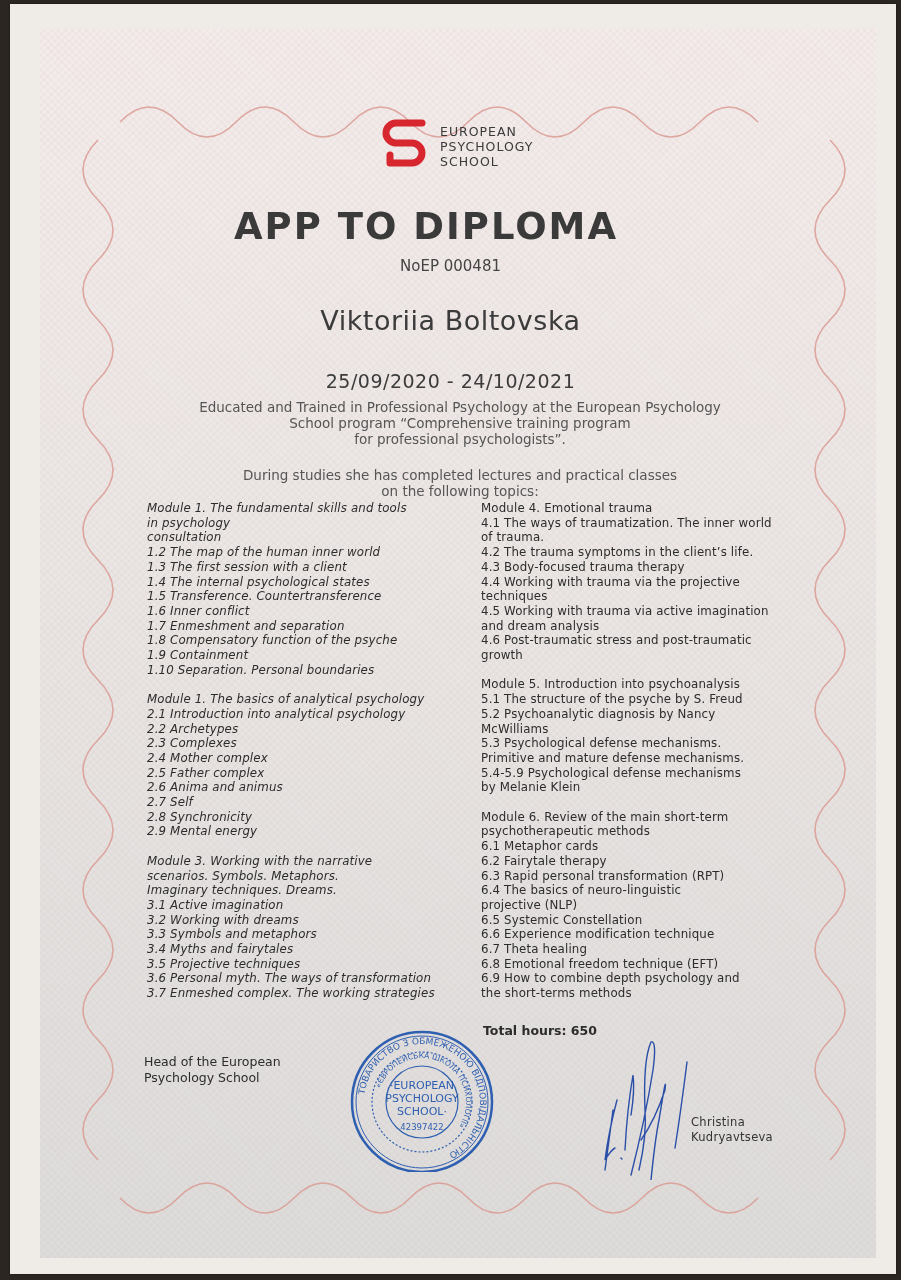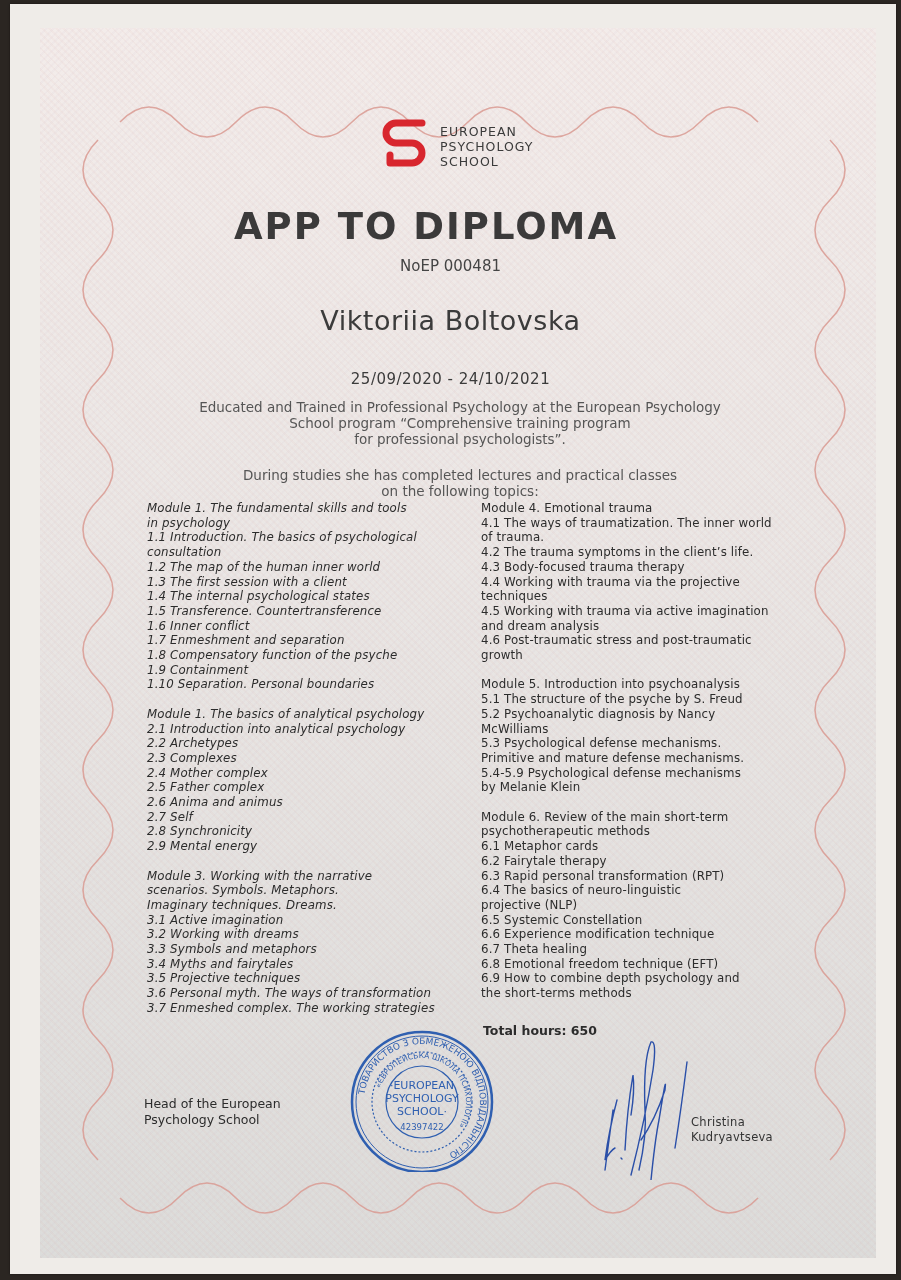--- a/index.html
+++ b/index.html
@@ -32,37 +32,37 @@
     margin-left:10px; font-size:12.5px; line-height:15px; letter-spacing:1px;
     color:#3a3a3a; font-family:"DejaVu Sans", sans-serif;
   }
   .title {
     position:absolute; left:0; width:852px; top:205px; text-align:center;
     font-family:"DejaVu Sans", sans-serif; font-weight:bold; font-size:37px;
     letter-spacing:2px; color:#3b3a3a;
   }
   .number { position:absolute; left:0; width:901px; top:257px; text-align:center; font-size:15px; color:#444; }
   .name { position:absolute; left:0; width:901px; top:305px; text-align:center; font-size:27px; color:#3b3b3b; letter-spacing:.5px; }
-  .dates { position:absolute; left:0; width:901px; top:370px; text-align:center; font-size:15px; color:#3b3b3b; letter-spacing:.5px; }
+  .dates { position:absolute; left:0; width:901px; top:370px; text-align:center; font-size:19px; color:#3b3b3b; letter-spacing:.5px; }
   .intro {
     position:absolute; left:150px; width:620px; top:399px; text-align:center;
     font-size:13.5px; line-height:16px; color:#555;
   }
   .intro p { margin:0; }
   .intro .p2 { margin-top:20px; }
   .col {
     position:absolute; font-size:11.8px; line-height:14.7px; color:#2c2c2c;
     letter-spacing:.15px;
   }
   .col-left { left:147px; top:501px; width:325px;font-style:italic; }
   .col-right { left:481px; top:501px; width:325px; }
   .module { margin-bottom:14.7px; }
   .module div { white-space:pre-wrap; }
   .total { position:absolute; left:483px; top:1023px; font-size:12.5px; font-weight:bold; color:#2c2c2c; }
-  .head-label { position:absolute; left:144px; top:1096px; font-size:12.5px; line-height:16px; color:#2c2c2c; }
+  .head-label { position:absolute; left:144px; top:1054px; font-size:12.5px; line-height:16px; color:#2c2c2c; }
   .signer { position:absolute; left:691px; top:1115px; font-size:11.5px; line-height:15px; color:#333; letter-spacing:.3px; }
   .stamp { position:absolute; left:330px; top:1022px; width:185px; height:150px; }
   .signature { position:absolute; left:595px; top:1030px; width:115px; height:150px; }
 </style>
 </head>
 <body>
 
 <div class="sheet">
   <div class="guilloche"></div>
 </div>
@@ -110,21 +110,20 @@
     <p class="p2">
       <span>During studies she has completed lectures and practical classes</span><br>
       <span>on the following topics:</span>
     </p>
   </div>
 
   <div class="col col-left" id="col-left">
       <div class="module">
         <div>Module 1. The fundamental skills and tools</div>
         <div>in psychology</div>
-        <div>1.1 Introduction. The basics of psychological</div>
         <div>consultation</div>
         <div>1.2 The map of the human inner world</div>
         <div>1.3 The first session with a client</div>
         <div>1.4 The internal psychological states</div>
         <div>1.5 Transference. Countertransference</div>
         <div>1.6 Inner conflict</div>
         <div>1.7 Enmeshment and separation</div>
         <div>1.8 Compensatory function of the psyche</div>
         <div>1.9 Containment</div>
         <div>1.10 Separation. Personal boundaries</div>

